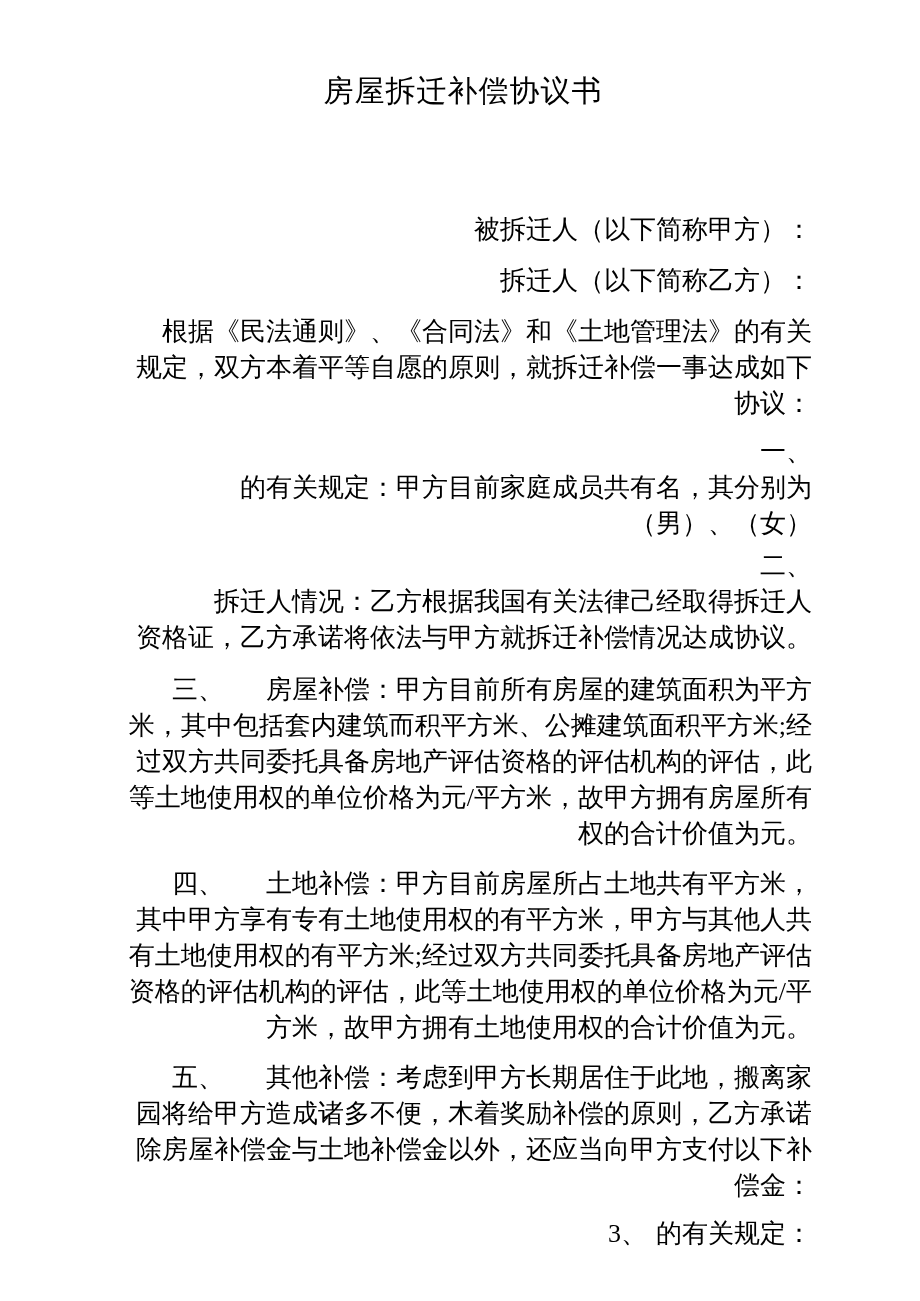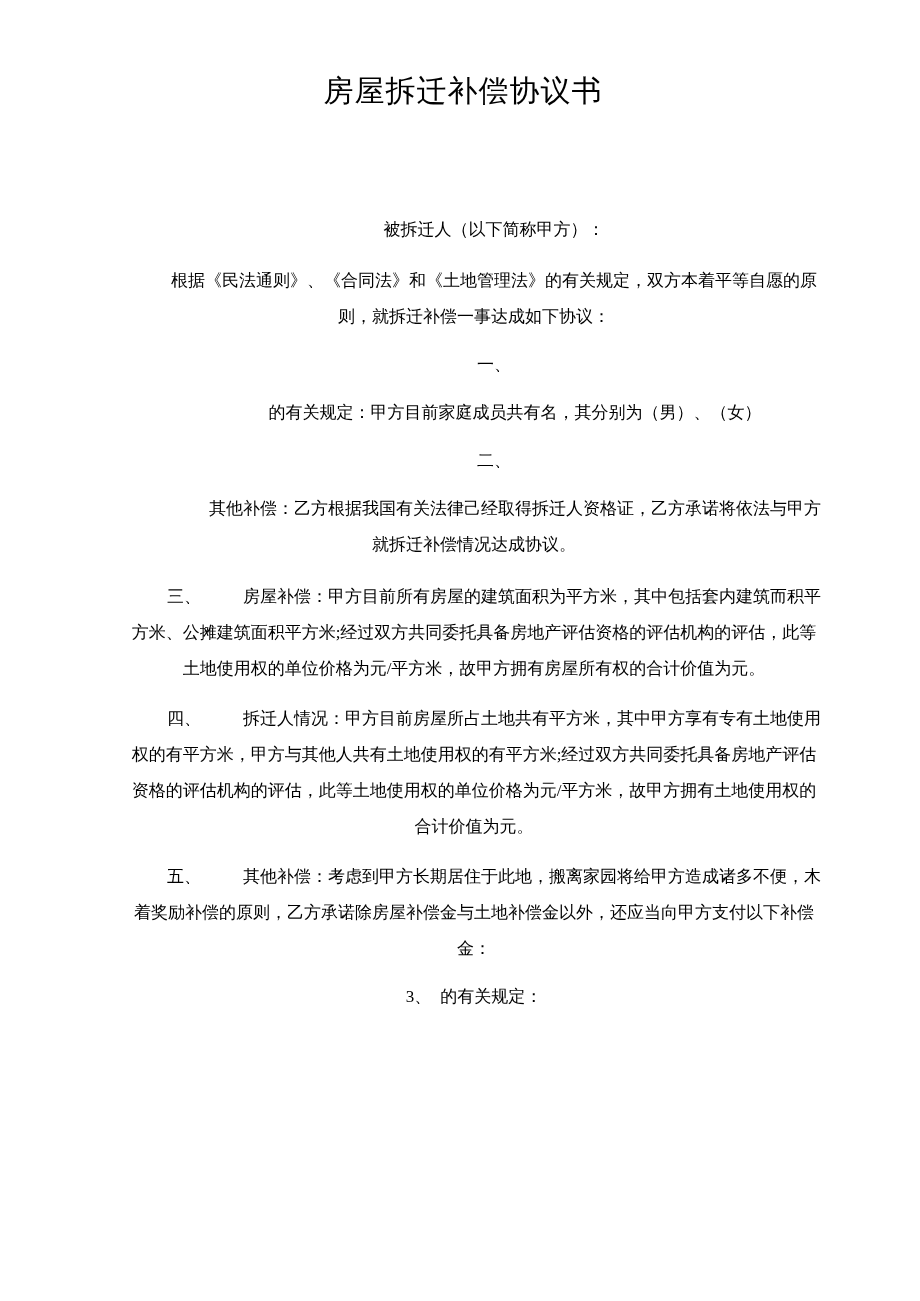--- a/index.html
+++ b/index.html
@@ -20,25 +20,25 @@
   }
   .doc-title {
     font-size: 30px;
     font-weight: 400;
     line-height: 38px;
     letter-spacing: 1px;
     text-align: center;
     margin: 0;
   }
   .body-p {
-    font-size: 17px;
+    font-size: 26px;
     line-height: 36px;
     width: 700px;
-    margin: 12px;
-    text-align: center;
+    margin: 0;
+    text-align: right;
     word-break: break-all;
   }
   
   .p-first   { margin-top: 102px; text-indent: 40px; }
   .p-intro   { margin-top: 15px;  text-indent: 40px; }
   
   .sec-marker-line { text-indent: 40px; }
   .mt-sec1   { margin-top: 12px; }
   .mt-sec2   { margin-top: 6px; }
   
@@ -60,34 +60,35 @@
 </style>
 </head>
 <body>
 
 <div class="page">
 
   <h1 class="doc-title">房屋拆迁补偿协议书</h1>
 
   <p class="body-p p-first">被拆迁人（以下简称甲方）：</p>
 
+  <p class="body-p p-intro">拆迁人（以下简称乙方）：</p>
 
   <p class="body-p p-intro">根据《民法通则》、《合同法》和《土地管理法》的有关规定，双方本着平等自愿的原则，就拆迁补偿一事达成如下协议：</p>
 
   <p class="body-p sec-marker-line mt-sec1">一、</p>
 
   <p class="body-p sec-deep">的有关规定：甲方目前家庭成员共有名，其分别为（男）、（女）</p>
 
   <p class="body-p sec-marker-line mt-sec2">二、</p>
 
-  <p class="body-p sec-deep">其他补偿：乙方根据我国有关法律己经取得拆迁人资格证，乙方承诺将依法与甲方就拆迁补偿情况达成协议。</p>
+  <p class="body-p sec-deep">拆迁人情况：乙方根据我国有关法律己经取得拆迁人资格证，乙方承诺将依法与甲方就拆迁补偿情况达成协议。</p>
 
   <p class="body-p sec-para mt-sec3"><span>三、</span><span class="tab-gap"></span><span>房屋补偿：甲方目前所有房屋的建筑面积为平方米，其中包括套内建筑而积平方米、公摊建筑面积平方米;经过双方共同委托具备房地产评估资格的评估机构的评估，此等土地使用权的单位价格为元/平方米，故甲方拥有房屋所有权的合计价值为元。</span></p>
 
-  <p class="body-p sec-para mt-sec45"><span>四、</span><span class="tab-gap"></span><span>拆迁人情况：甲方目前房屋所占土地共有平方米，其中甲方享有专有土地使用权的有平方米，甲方与其他人共有土地使用权的有平方米;经过双方共同委托具备房地产评估资格的评估机构的评估，此等土地使用权的单位价格为元/平方米，故甲方拥有土地使用权的合计价值为元。</span></p>
+  <p class="body-p sec-para mt-sec45"><span>四、</span><span class="tab-gap"></span><span>土地补偿：甲方目前房屋所占土地共有平方米，其中甲方享有专有土地使用权的有平方米，甲方与其他人共有土地使用权的有平方米;经过双方共同委托具备房地产评估资格的评估机构的评估，此等土地使用权的单位价格为元/平方米，故甲方拥有土地使用权的合计价值为元。</span></p>
 
   <p class="body-p sec-para mt-sec45"><span>五、</span><span class="tab-gap"></span><span>其他补偿：考虑到甲方长期居住于此地，搬离家园将给甲方造成诸多不便，木着奖励补偿的原则，乙方承诺除房屋补偿金与土地补偿金以外，还应当向甲方支付以下补偿金：</span></p>
 
 
 
   <p class="body-p list-item"><span>3、</span><span class="num-gap"></span><span>的有关规定：</span></p>
 
 </div>
 
 </body></html>

